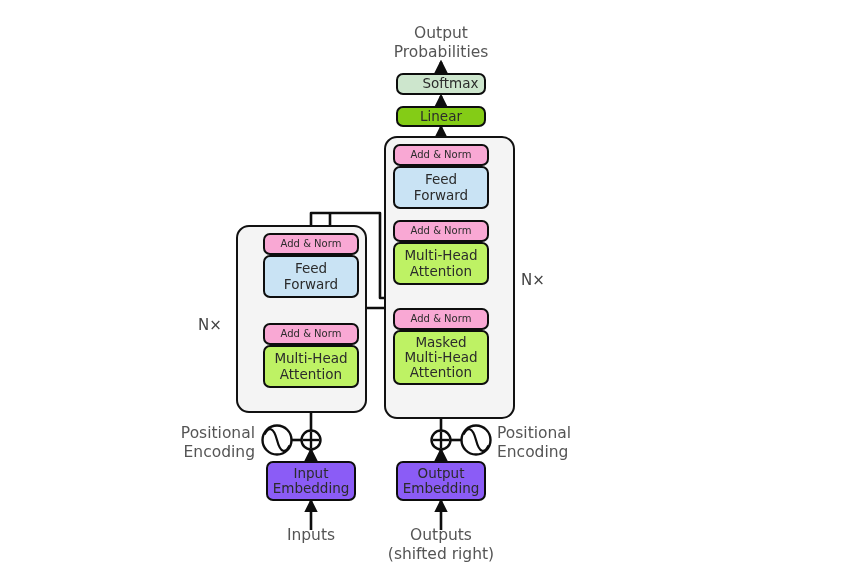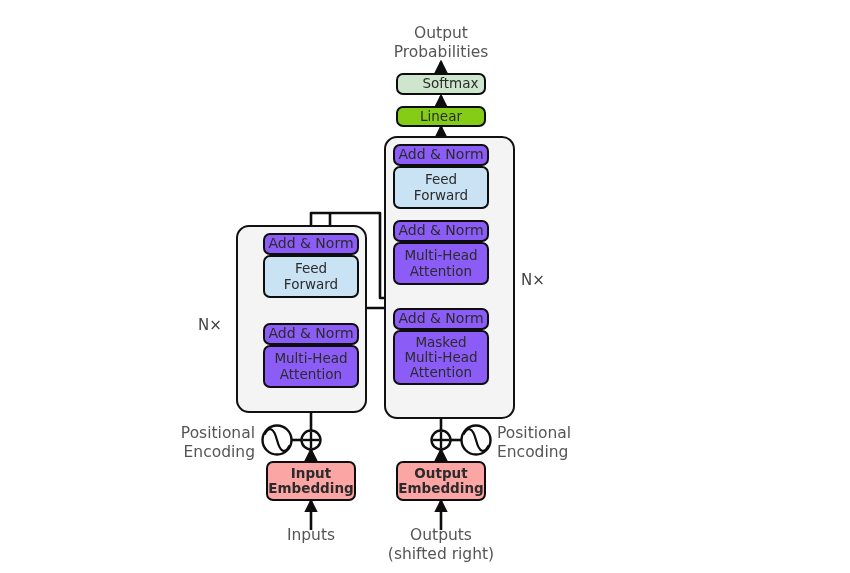--- a/index.html
+++ b/index.html
@@ -17,24 +17,24 @@
     position:absolute;z-index:3;
     border:2.2px solid #0d0d0d;
     border-radius:7px;
     box-sizing:border-box;
     display:flex;align-items:center;justify-content:center;
     text-align:center;line-height:1.12;
     color:#2b2b2b;
     font-size:13.5px;
     white-space:pre-line;
   }
-  .node.addnorm{background:#8b5cf6;font-size:14px;}
+  .node.addnorm{background:#f9a8d4;font-size:10px;}
   .node.ff{background:#c9e3f4;}
-  .node.attn{background:#8b5cf6;text-align:center;}
-  .node.embed{background:#fca5a5;font-weight:bold;}
+  .node.attn{background:#bef264;text-align:center;}
+  .node.embed{background:#8b5cf6;}
   .node.linear{background:#84cc16;}
   .node.softmax{background:#cde6cd;}
 
   .stackbox{
     position:absolute;z-index:2;
     border:2.2px solid #111;
     border-radius:13px;
     background:#f4f4f4;
     box-sizing:border-box;
   }

